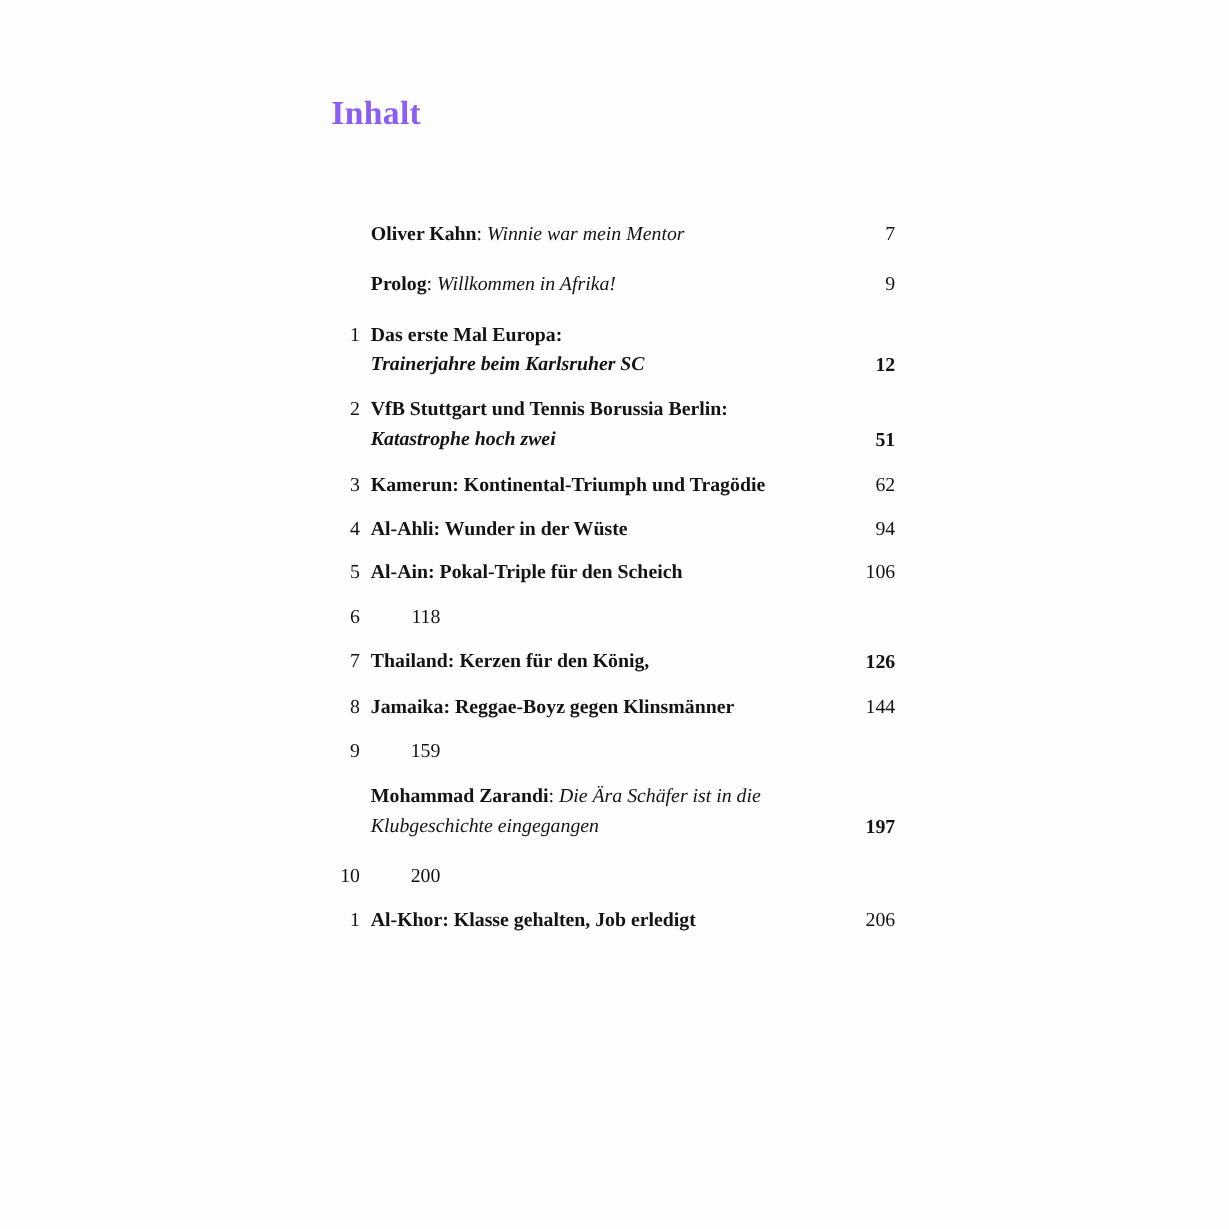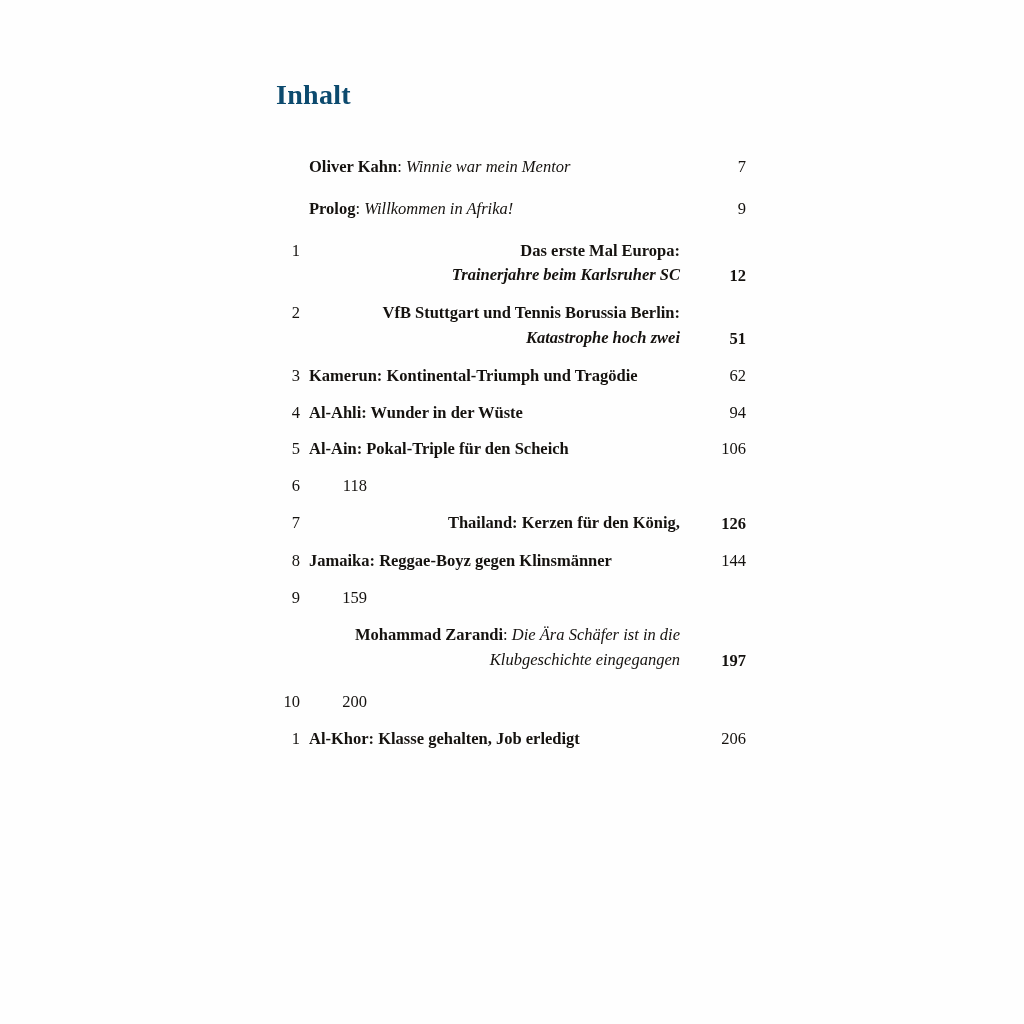--- a/index.html
+++ b/index.html
@@ -27,27 +27,27 @@
     position: absolute;
     left: 276px;
     top: 80px;
     width: 470px;
   }
   .toc-title {
     font-family: "Liberation Serif", serif;
     font-weight: bold;
     font-size: 28px;
     letter-spacing: 0.3px;
-    color: #0c4a6e;
+    color: #8b5cf6;
     margin: 0;
     padding: 0;
     line-height: 1.1;
   }
   .toc-list {
-    margin-top: 44px;
+    margin-top: 72px;
   }
   .toc-row {
     display: flex;
     align-items: flex-start;
     margin-bottom: 13px;
     font-size: 16.5px;
     line-height: 1.45;
   }
   .toc-row.front {
     margin-bottom: 18px;
@@ -87,21 +87,20 @@
   }
   .pageno.low {
     align-self: flex-end;
     font-weight: bold;
   }
   .front .label {
     padding-left: 0;
   }
   .wrap-entry .label {
     line-height: 1.5;
-    text-align: right;
   }
 </style>
 </head>
 <body>
 
 <div class="page">
   <div class="content">
     <h1 class="toc-title">Inhalt</h1>
     <div class="toc-list">
         <div class="toc-row front">

